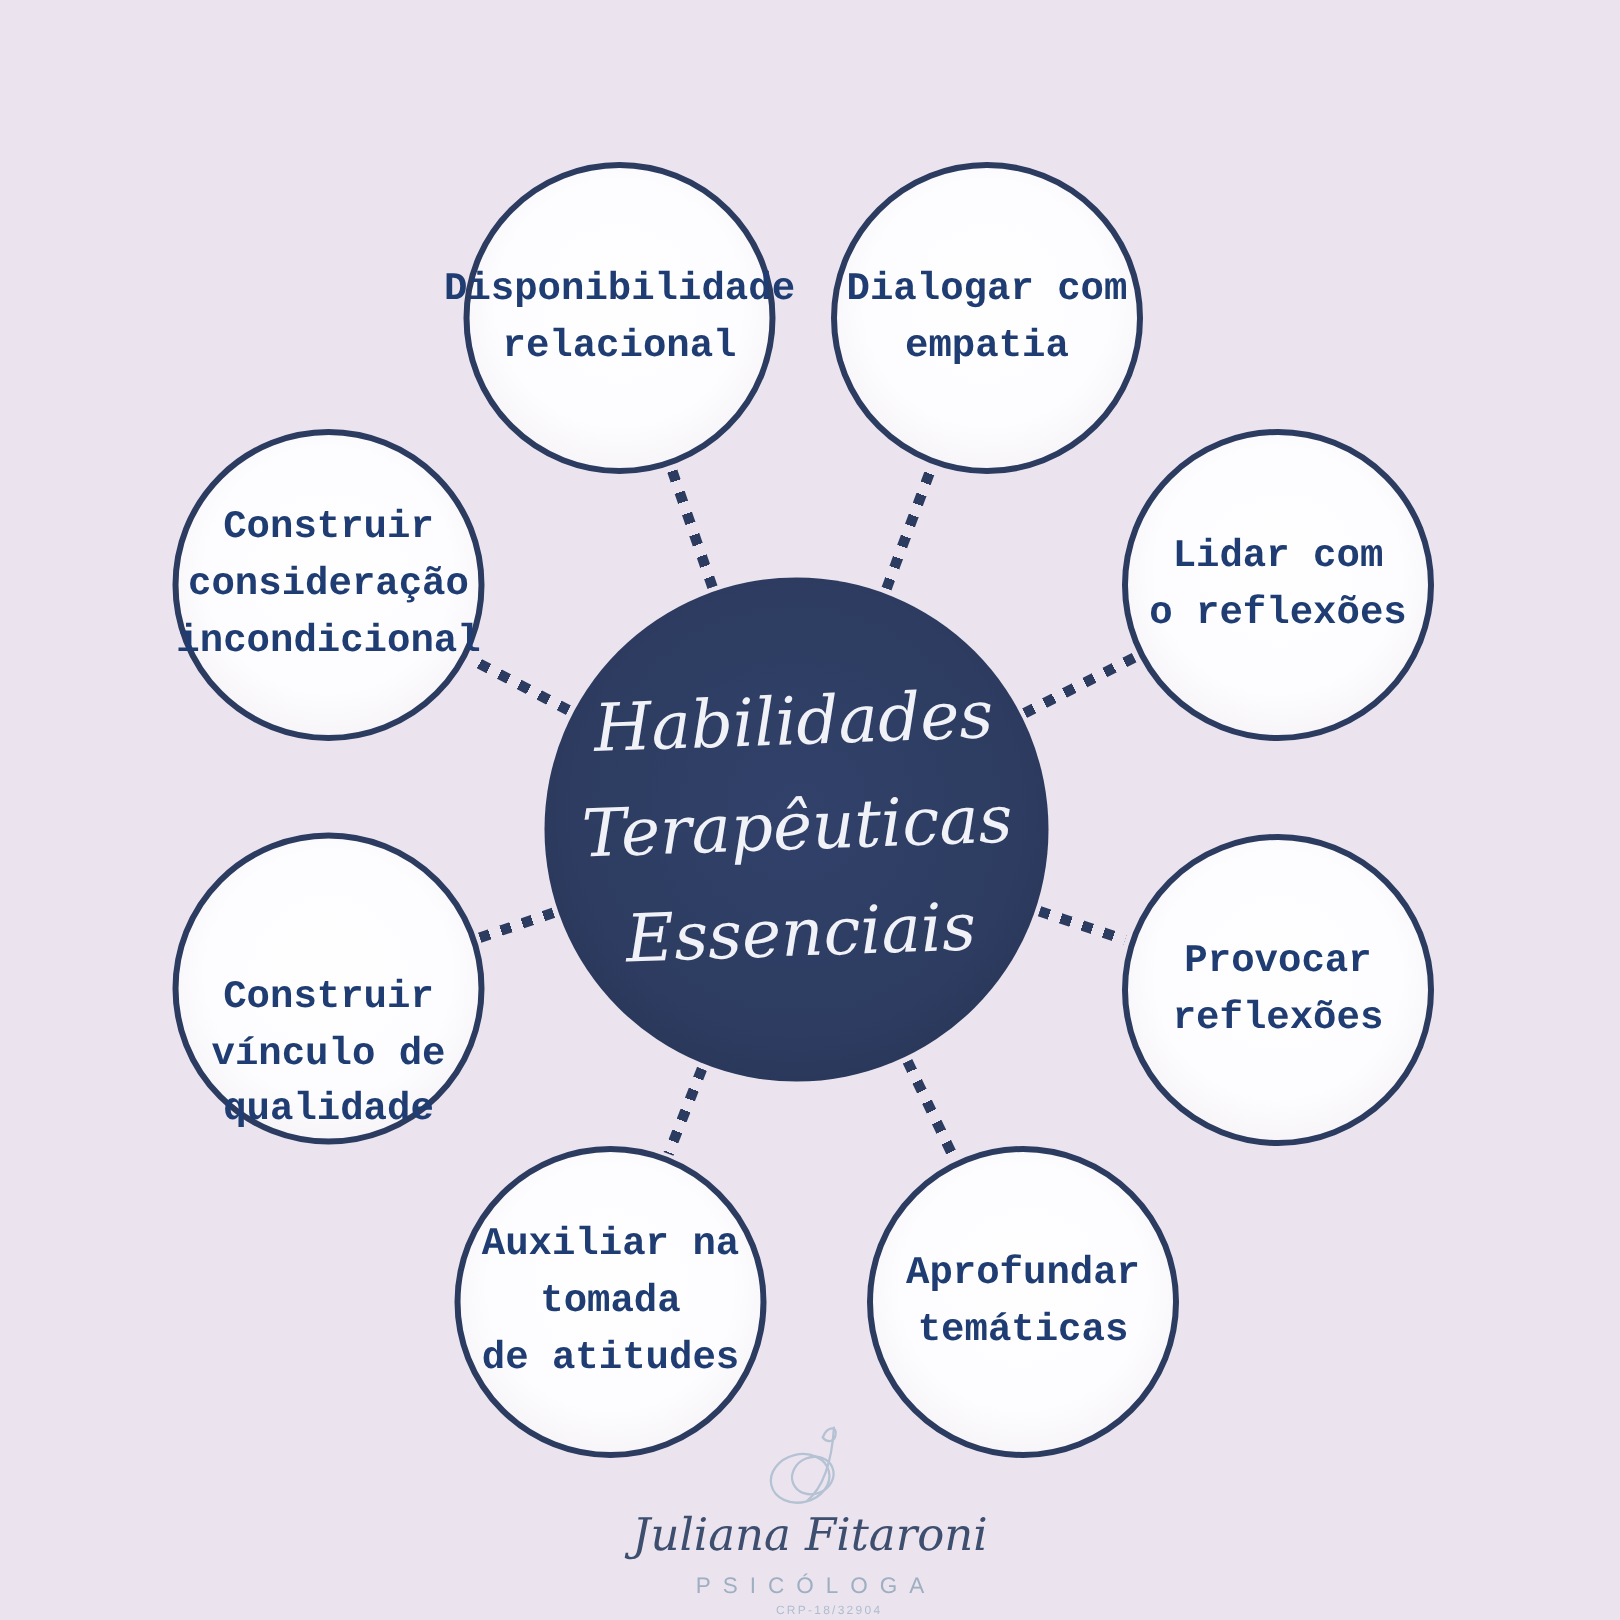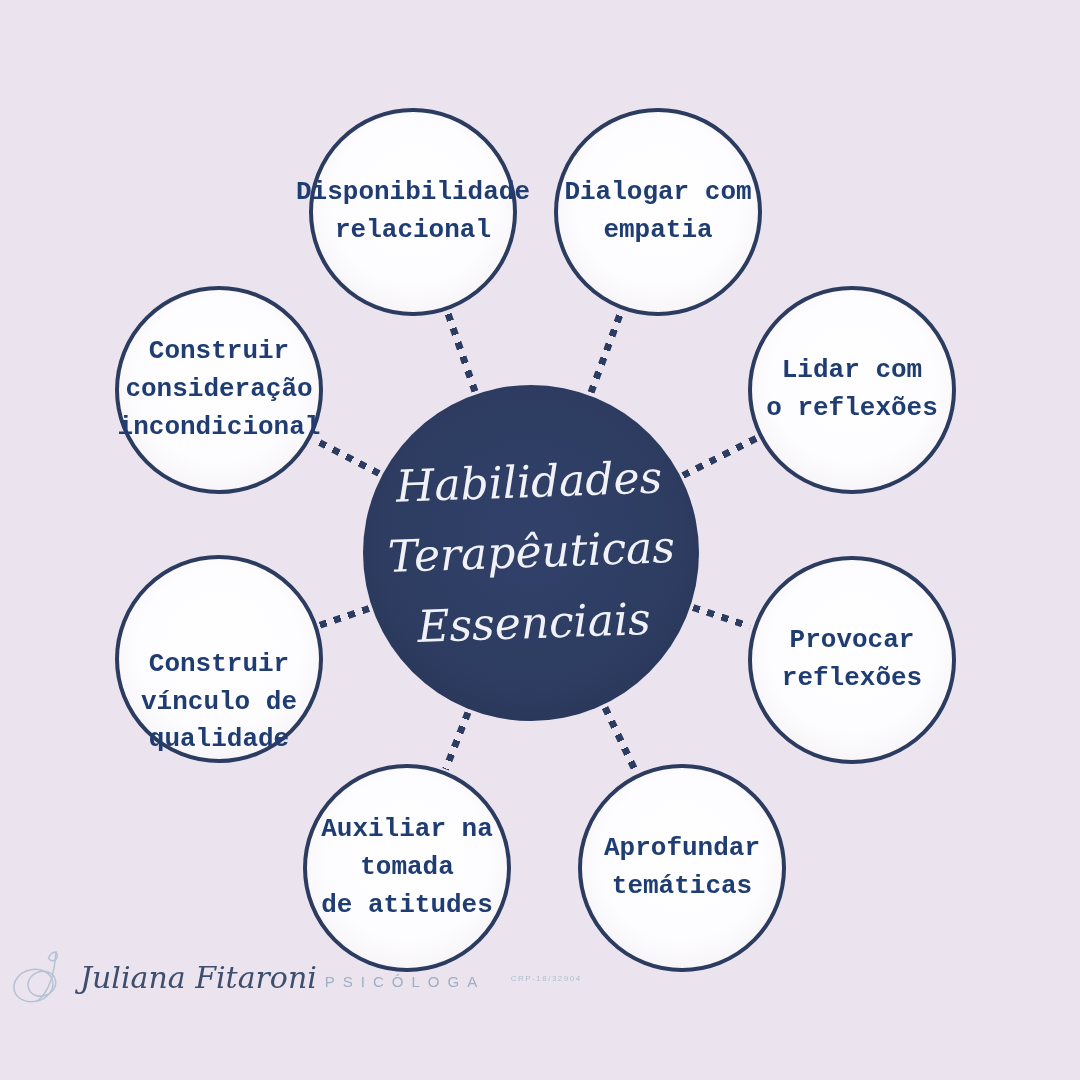--- a/index.html
+++ b/index.html
@@ -77,21 +77,21 @@
     background: repeating-linear-gradient(90deg, #2c3b60 0 7px, transparent 7px 15px);
     z-index: 1;
   }
 
   
   .footer {
     position: absolute;
     left: 0; right: 0;
     top: 948px;
     display: flex;
-    flex-direction: row;
+    flex-direction: column;
     align-items: center;
     z-index: 2;
   }
   .monogram { width: 80px; height: 62px; margin-bottom: -4px; }
   .signature-name {
     font-family: "DejaVu Serif", serif;
     font-style: italic;
     font-size: 30px;
     color: #3d4e6e;
     margin-top: 0px;

